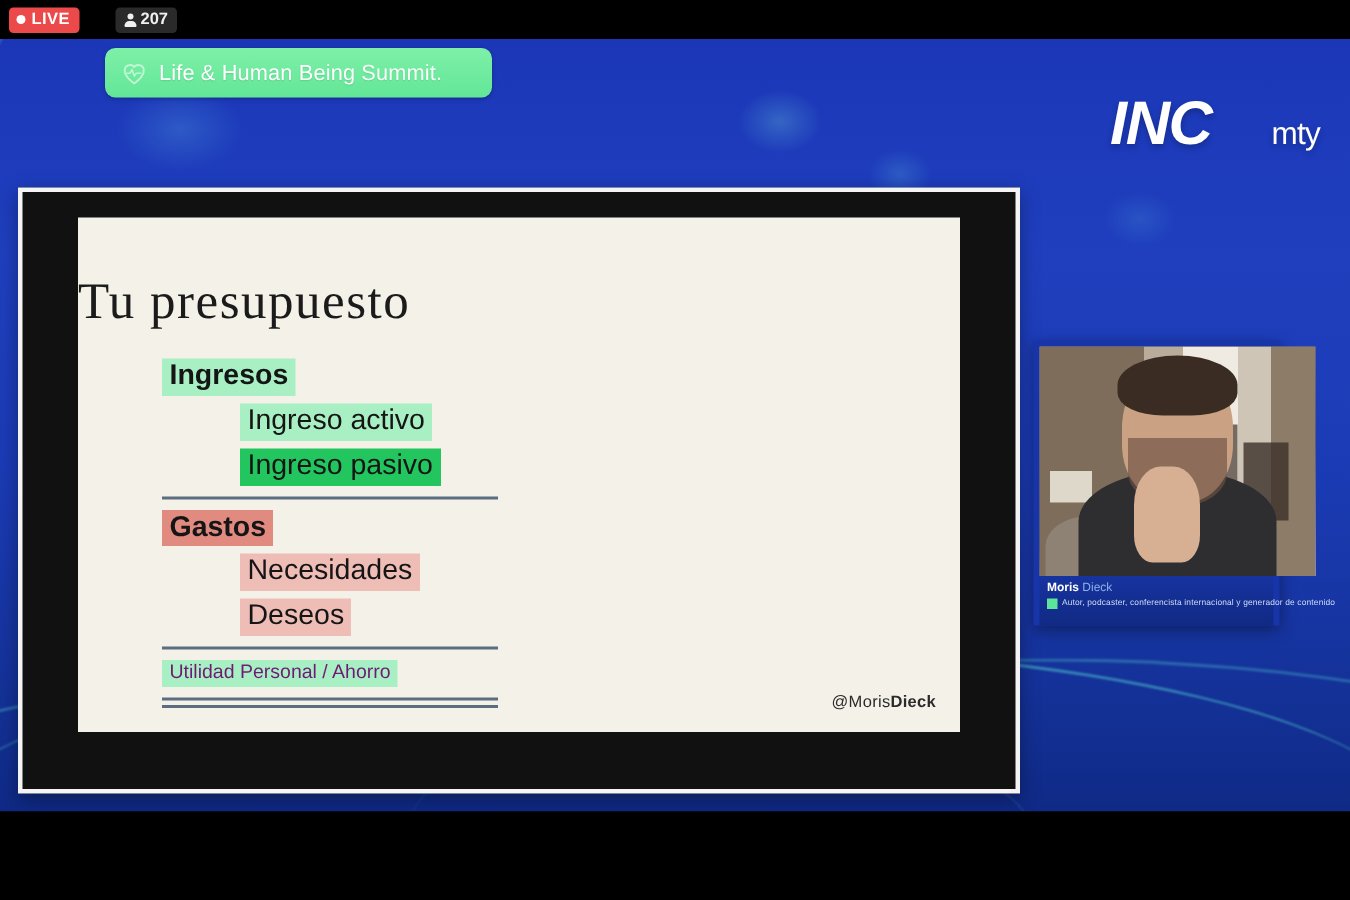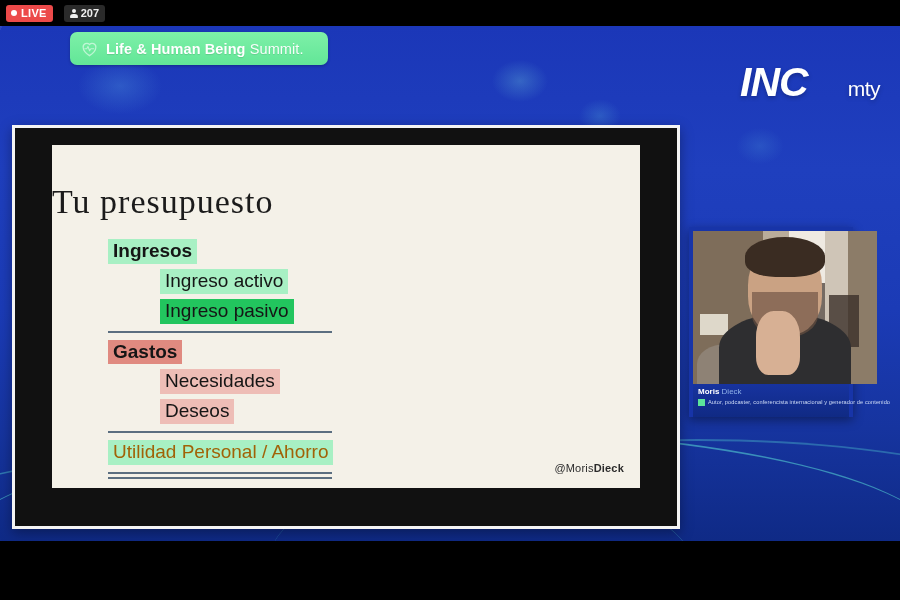--- a/index.html
+++ b/index.html
@@ -9,21 +9,21 @@
     font-family:"Liberation Sans", sans-serif;
   }
   #stage {
     position:relative; width:900px; height:600px; overflow:hidden; background:#000;
   }
 
   
   .topbar {
     position:absolute; left:0; top:0; width:900px; height:26px;
     background:#000; z-index:40;
-    display:flex; align-items:center; padding-left:6px; gap:11px;
+    display:flex; align-items:center; padding-left:6px; gap:24px;
   }
   .live-badge {
     display:flex; align-items:center; gap:4px;
     background:#ec4a4a; color:#fff;
     font-size:11px; font-weight:bold; letter-spacing:.3px;
     padding:2px 6px 2px 5px; border-radius:3px; line-height:1;
     height:17px;
   }
   .live-dot { width:6px; height:6px; border-radius:50%; background:#fff; display:block; }
   .viewers {
@@ -72,21 +72,21 @@
     position:absolute; left:70px; top:32px; z-index:30;
     height:33px; width:258px;
     background:linear-gradient(180deg,#7ef0a8,#62e697);
     border-radius:7px;
     display:flex; align-items:center; gap:7px; padding:0 10px;
     box-shadow:0 1px 3px rgba(0,0,0,.25);
   }
   .summit .heart-ico { width:19px; height:19px; flex:0 0 19px; opacity:.55; }
   .summit .heart-ico svg { display:block; width:19px; height:19px; }
   .summit-text { font-size:14.5px; color:#fff; white-space:nowrap; letter-spacing:.1px; text-shadow:0 1px 1px rgba(0,0,0,.12); }
-  .summit-text b { font-weight:bold;margin-top:44px; }
+  .summit-text b { font-weight:normal;margin-top:44px; }
   .summit-text span.light { font-weight:normal; opacity:.95; }
 
   
   .logo {
     position:absolute; right:20px; top:62px; z-index:30;
     color:#fff; line-height:1; white-space:nowrap;
     text-shadow:0 2px 4px rgba(0,0,0,.25);
   }
   .logo .inc { font-size:41px; font-weight:bold; letter-spacing:-1px; font-style:italic; }
   .logo .mty { font-size:21px; font-weight:normal; letter-spacing:-.5px;margin-left:40px; }
@@ -106,21 +106,21 @@
   .slide-title {
     font-family:"Liberation Serif", serif;
     font-size:34px; color:#1b1b1b; letter-spacing:1px;
     margin-top:38px;
   }
   .slide-body { margin-top:18px; padding-left:56px; }
   .row { display:flex; }
   .hl { display:inline-block; padding:1px 5px 2px 5px; line-height:1.15; }
   .lvl1 { font-size:19px; font-weight:bold; color:#151515; }
   .lvl2 { font-size:19px; color:#151515; margin-left:52px; }
-  .lvl1b { font-size:19px; color:#a16207; }
+  .lvl1b { font-size:13px; color:#701a75; }
   .gap-s { height:5px; }
 
   .divider {
     width:224px; height:2px; background:#5b6e80; margin:7px 0 7px 0;
   }
   .divider.pair { margin-bottom:3px; }
   .divider.pair2 { margin-top:0; margin-bottom:8px; }
 
   .handle {
     position:absolute; right:16px; bottom:14px;

